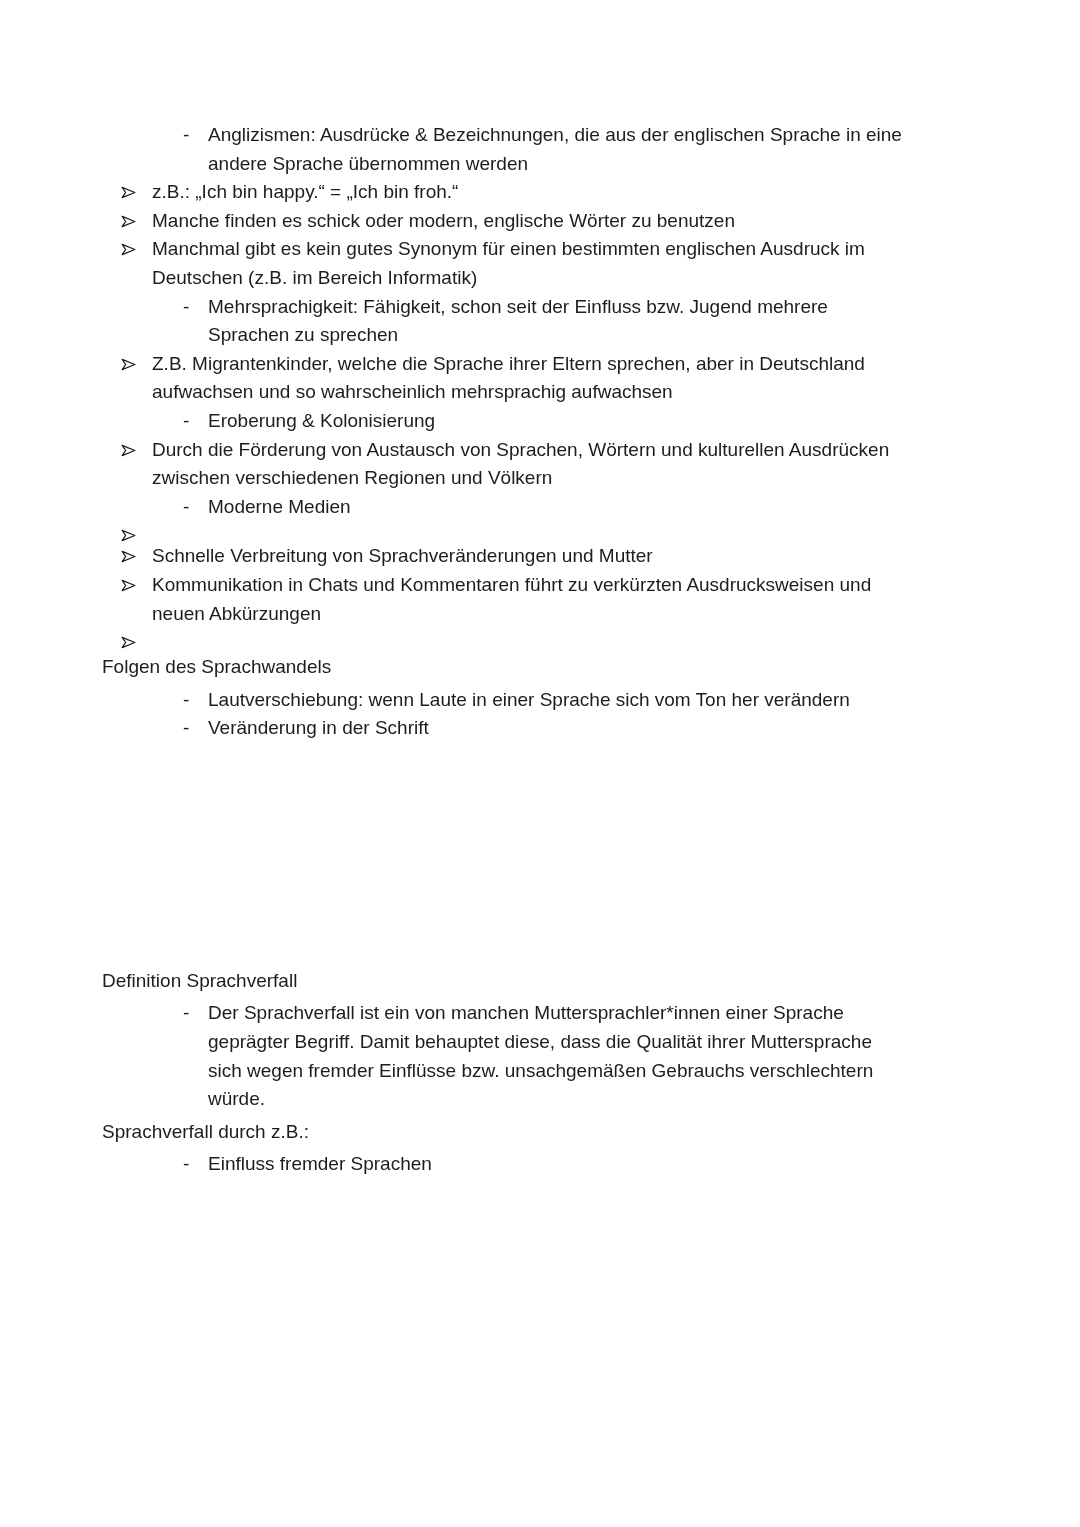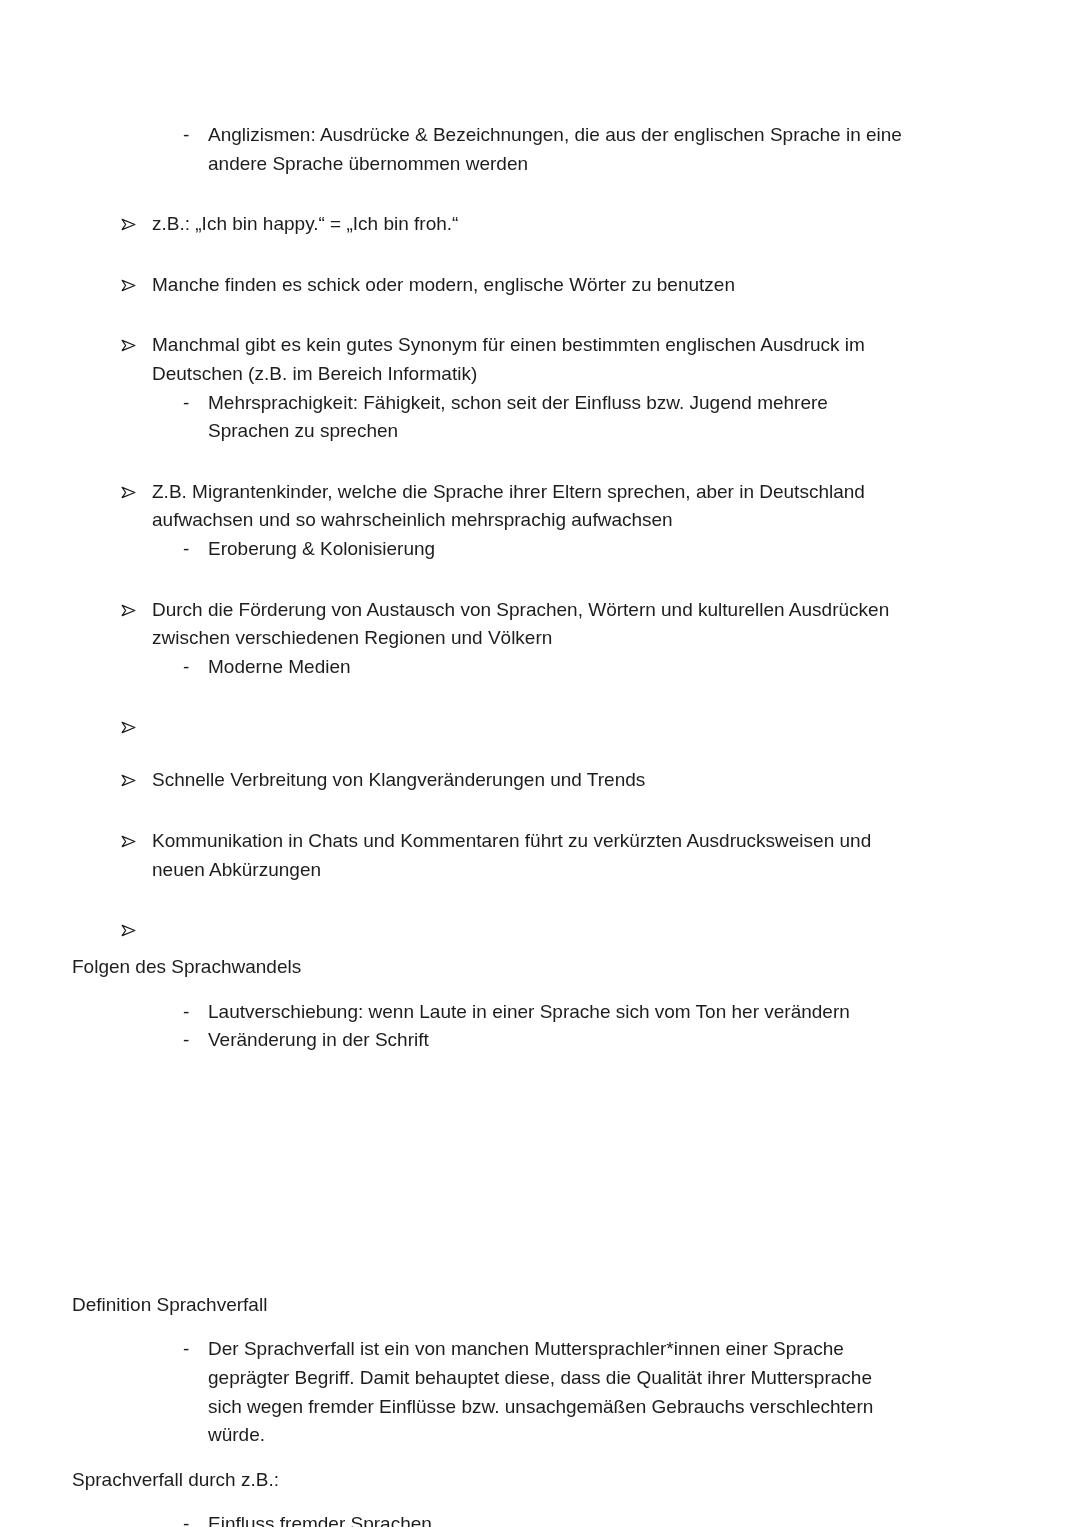--- a/index.html
+++ b/index.html
@@ -8,24 +8,24 @@
     width:1080px;
     height:1527px;
     background:#ffffff;
     overflow:hidden;
     font-family:"Liberation Sans", sans-serif;
     font-size:19px;
     line-height:28.6px;
     color:#1d1d1d;
   }
   .doc{position:absolute;top:121px;left:0;right:0;}
-  .para{margin:16px 0;padding-left:72px;white-space:pre-line;}
+  .para{margin:4px 0;padding-left:102px;white-space:pre-line;}
   .list{margin:0;padding:0;}
   .li{display:flex;align-items:flex-start;}
-  .li.arrow{padding-left:121px;margin-top:32px;}
+  .li.arrow{padding-left:121px;}
   .li.arrow .bullet{width:31px;}
   .li.dash{padding-left:183px;}
   .li.dash .bullet{width:25px;}
   .bullet{flex:none;}
   .bullet svg{display:block;margin-top:8px;}
   .txt{white-space:pre-line;max-width:820px;}
   .spacer{width:100%;}
 </style>
 </head>
 <body>
@@ -100,21 +100,21 @@
               <path d="M1.2 1.5 L14.8 7 L1.2 12.5 L4.9 7 Z" fill="#ffffff" stroke="#1d1d1d" stroke-width="1.4" stroke-linejoin="round"></path>
             </svg>
           </span>
         </div>
         <div class="li arrow">
           <span class="bullet">
             <svg width="15" height="13" viewBox="0 0 16 14" aria-hidden="true">
               <path d="M1.2 1.5 L14.8 7 L1.2 12.5 L4.9 7 Z" fill="#ffffff" stroke="#1d1d1d" stroke-width="1.4" stroke-linejoin="round"></path>
             </svg>
           </span>
-          <span class="txt">Schnelle Verbreitung von Klangveränderungen und Trends</span>
+          <span class="txt">Schnelle Verbreitung von Sprachveränderungen und Mutter</span>
         </div>
         <div class="li arrow">
           <span class="bullet">
             <svg width="15" height="13" viewBox="0 0 16 14" aria-hidden="true">
               <path d="M1.2 1.5 L14.8 7 L1.2 12.5 L4.9 7 Z" fill="#ffffff" stroke="#1d1d1d" stroke-width="1.4" stroke-linejoin="round"></path>
             </svg>
           </span>
           <span class="txt">Kommunikation in Chats und Kommentaren führt zu verkürzten Ausdrucksweisen und
 neuen Abkürzungen</span>
         </div>

